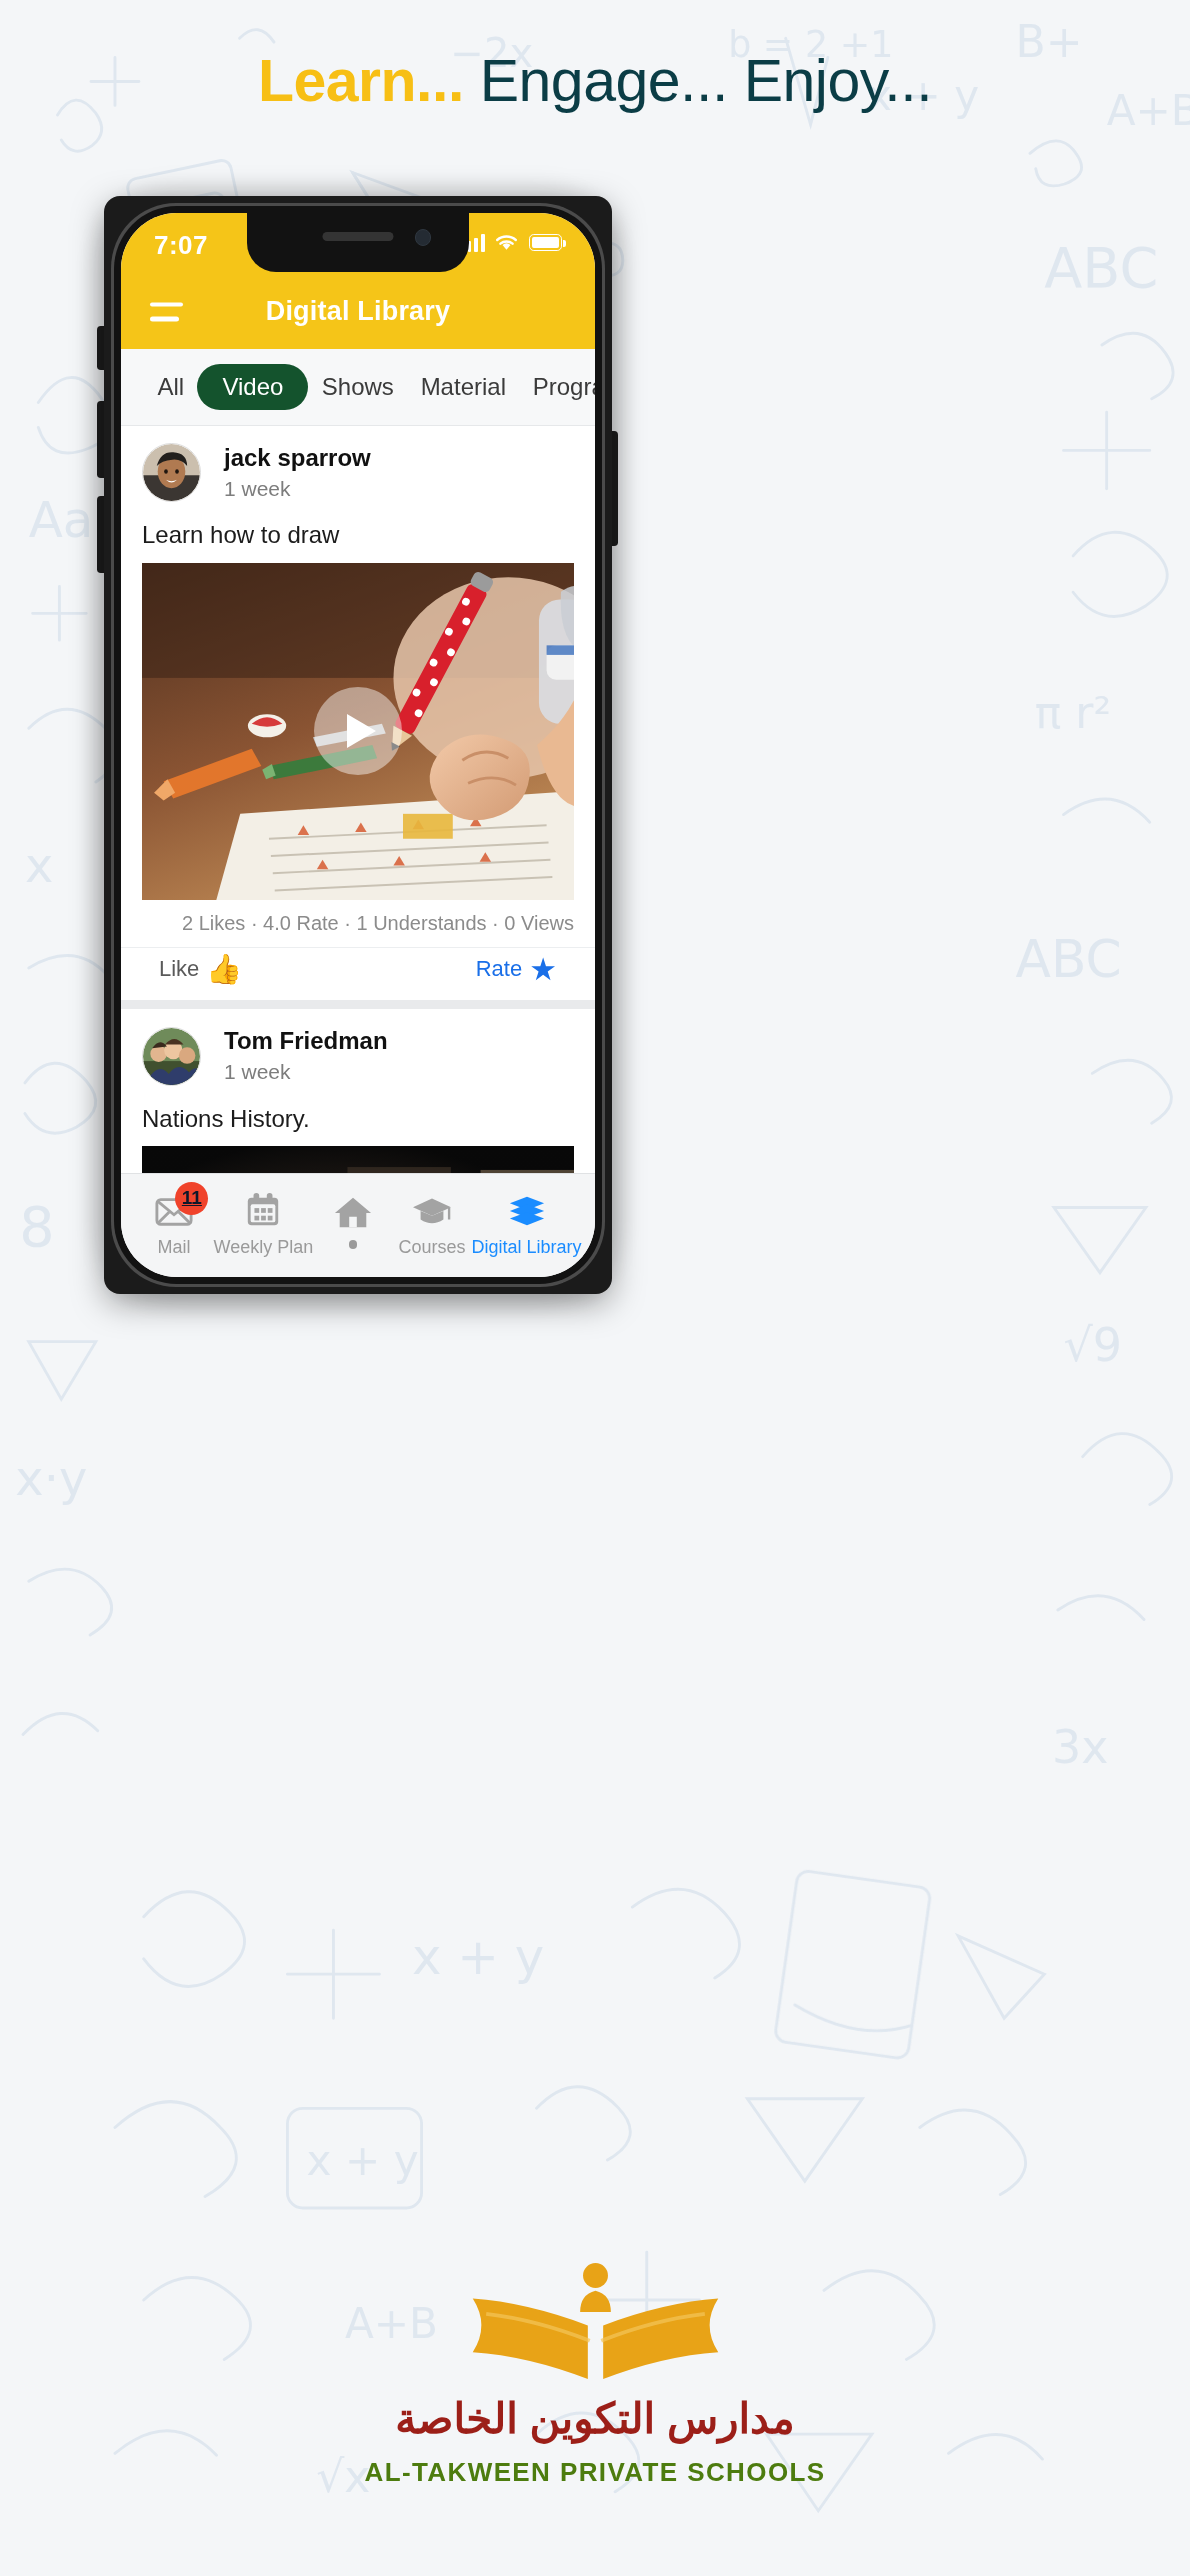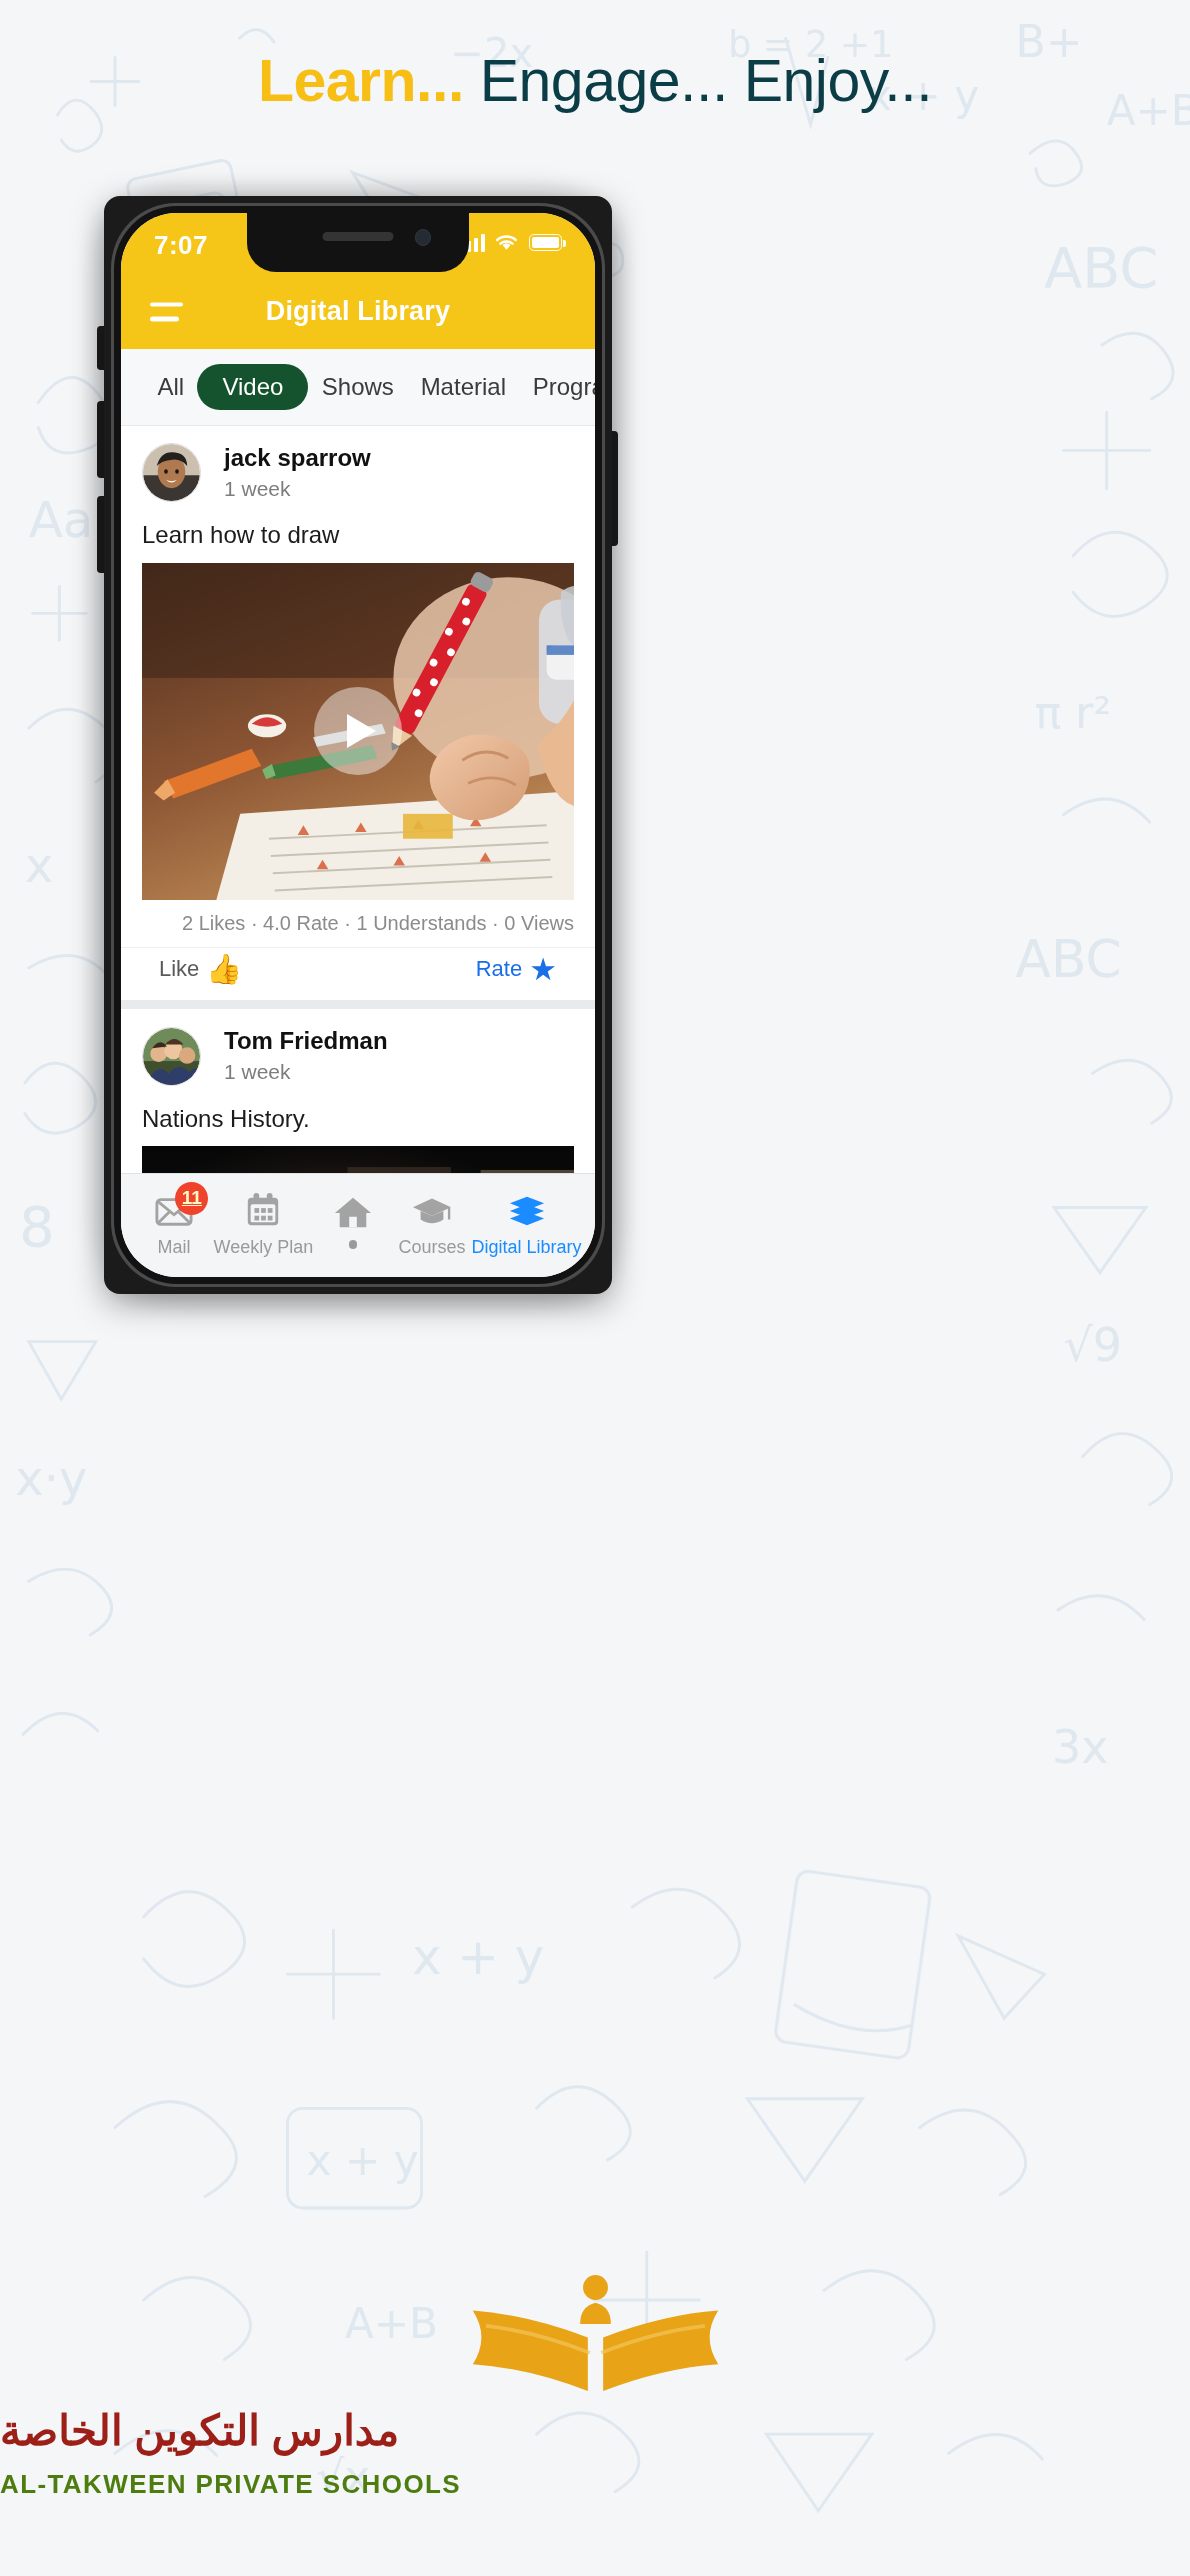--- a/index.html
+++ b/index.html
@@ -200,31 +200,31 @@
     flex: 1; display: flex; flex-direction: column; align-items: center; gap: 7.7px;
     cursor: pointer; position: relative; padding-top: 9.6px;
   }
   .navitem .nlabel { font-size: 18px; color: #9a9a9a; white-space: nowrap; text-align: center; }
   .navitem.active .nlabel { color: #1a8cff; }
   .nicon { width: 42px; height: 38px; position: relative; }
   .nicon svg { width: 100%; height: 100%; display:block; }
   .badge {
     position: absolute; right: -13.4px; top: -9.6px;
     min-width: 33px; height: 33px; border-radius: 17px;
-    background: #f0432b; color: #fef9c3; font-size: 19px; font-weight: 600;
+    background: #f0432b; color: #0f172a; font-size: 19px; font-weight: 600;
     display: flex; align-items: center; justify-content: center; padding: 0 5.8px; text-decoration: underline;
   }
   .home-dot {
     width: 8.6px; height: 8.6px; border-radius: 50%; background: #9a9a9a; margin-top: 1.9px;
   }
 
   
   .footer {
-    position: absolute; left: 0; bottom: 76px; width: 1190px;
-    text-align: left;
+    position: absolute; left: 0; bottom: 88px; width: 1190px;
+    text-align: center;
   }
   .logo-mark { display: block; margin: 0 auto 9.6px auto; }
   .footer-ar {
     font-size: 42px; color: #9c1f18; font-weight: 700; direction: rtl;
     letter-spacing: 1px; line-height: 1.25;
   }
   .footer-en {
     font-size: 26px; color: #4d7c0f; font-weight: 700; letter-spacing: 1.4px;
     margin-top: 12px;
   }

